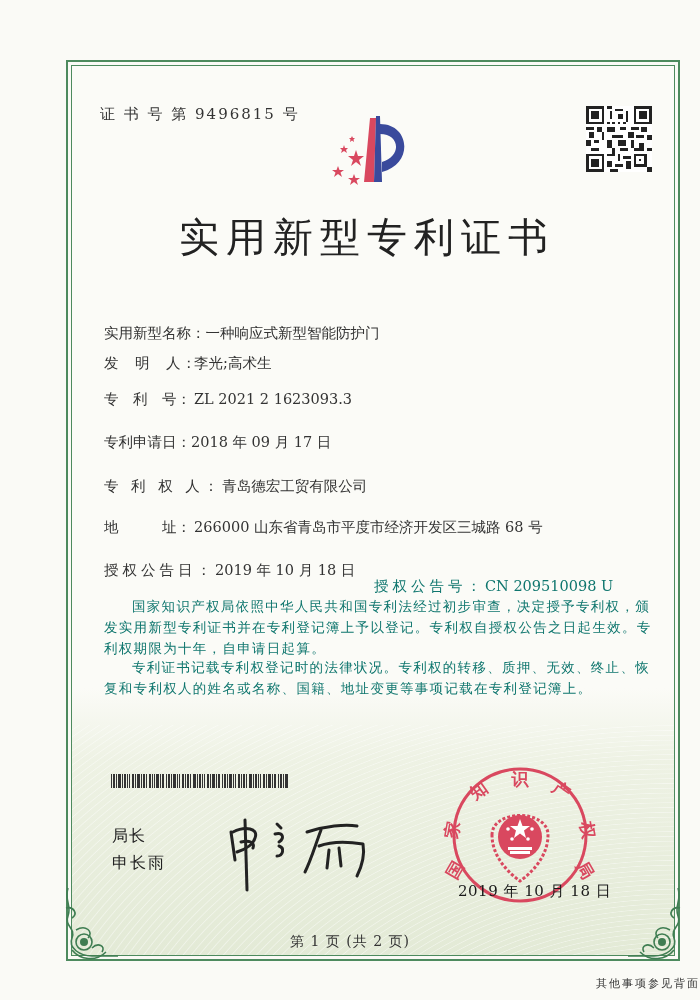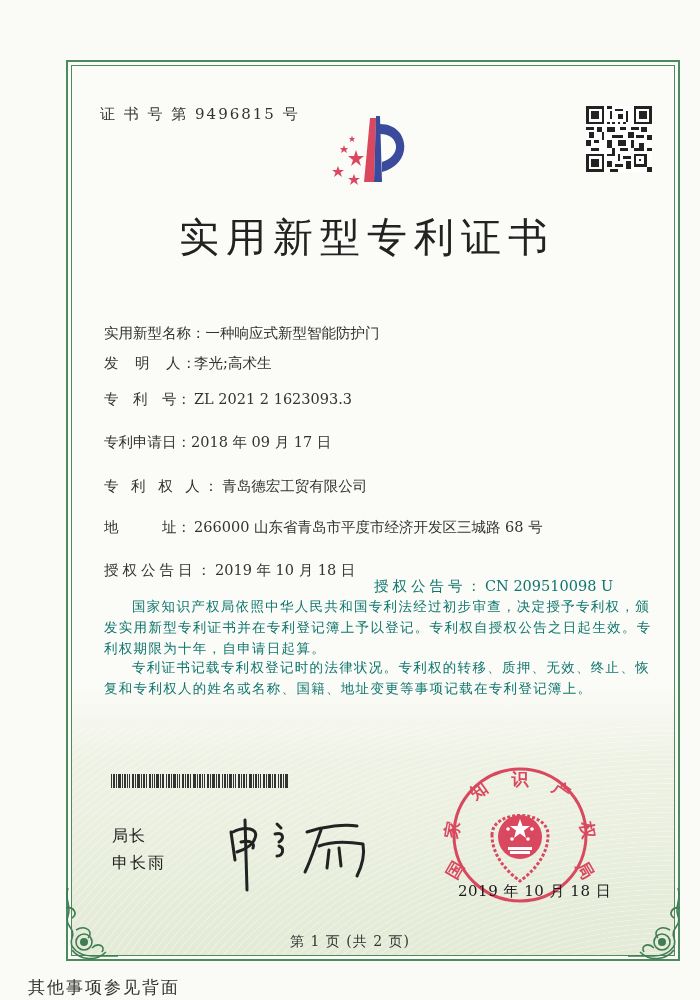--- a/index.html
+++ b/index.html
@@ -64,21 +64,21 @@
     .barcode { position: absolute; left: 111px; top: 774px; width: 178px; height: 14px; }
 
     .director-title { position: absolute; left: 112px; top: 826px; font-family: "DejaVu Sans", "Liberation Sans", sans-serif; font-size: 16px; color: #222; letter-spacing: 1px; }
     .director-name { position: absolute; left: 112px; top: 853px; font-family: "DejaVu Sans", "Liberation Sans", sans-serif; font-size: 16px; color: #222; letter-spacing: 2px; }
     .signature { position: absolute; left: 225px; top: 812px; width: 160px; height: 80px; }
 
     .seal { position: absolute; left: 440px; top: 763px; width: 160px; height: 140px; }
     .seal-date { position: absolute; left: 458px; top: 882px; font-size: 15px; color: #1a1a1a; letter-spacing: 0.5px; }
 
     .page-info { position: absolute; left: 0; right: 0; top: 933px; text-align: center; font-size: 14px; color: #333; letter-spacing: 1px; }
-    .footer-note { position: absolute; left: 0; right: 0; top: 976px; text-align: left; font-size: 17px; color: #333; letter-spacing: 2px; padding-left: 28px; }
+    .footer-note { position: absolute; left: 0; right: 0; top: 976px; text-align: right; font-size: 11px; color: #333; letter-spacing: 2px; padding-left: 28px; }
   </style>
 </head>
 <body>
 
 <div class="frame-outer"></div>
 <div class="frame-inner">
   <div class="guilloche"></div>
 </div>
 
 <svg class="corner corner-bl" viewBox="0 0 58 78">

